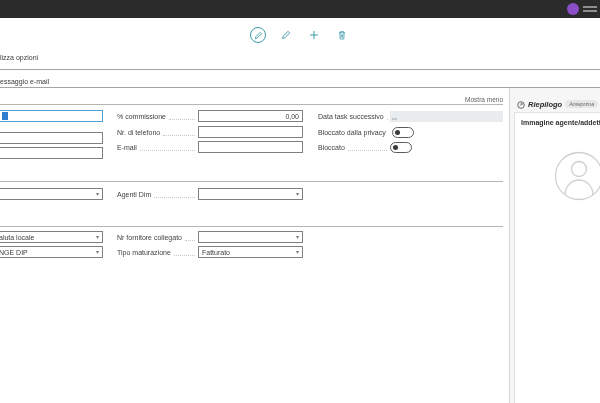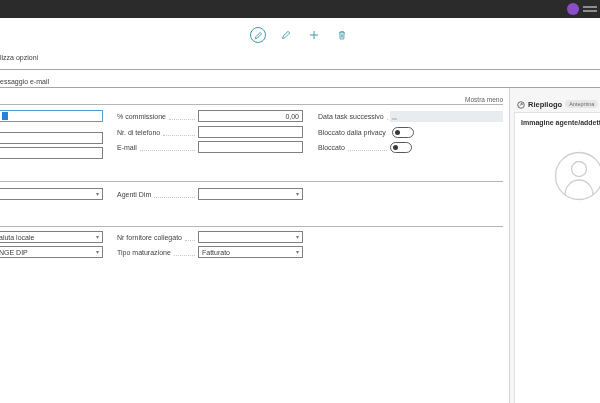--- a/index.html
+++ b/index.html
@@ -55,21 +55,21 @@
   .select{display:flex;align-items:center;justify-content:space-between;
           border:1px solid #808080;background:#fff;height:12px;box-sizing:border-box;
           font-size:7px;color:#3c3c3c;padding:0 3px;cursor:pointer;}
   .c1 .select{width:108px;}
   .c2 .select{width:105px;flex:none;}
   .chev{font-size:6px;color:#7a7a7a;line-height:1;}
 
   
   .factbox{position:absolute;left:509px;top:88px;width:91px;height:315px;background:#f6f6f6;
            border-left:1px solid #d5d5d5;box-sizing:border-box;}
-  .fb-header{display:flex;align-items:center;gap:3px;padding:7px 0 0 7px;}
+  .fb-header{display:flex;align-items:center;gap:3px;padding:7px 0 0 7px;font-style:italic;}
   .fb-title{font-size:7.5px;font-weight:bold;color:#2b2b2b;white-space:nowrap;}
   .fb-badge{font-size:5.5px;color:#6a6a6a;background:#e7e7e7;border-radius:6px;
             padding:1px 4px;white-space:nowrap;}
   .fb-card{position:absolute;left:4px;top:24px;right:0;bottom:0;background:#fff;
            border:1px solid #e2e2e2;border-right:none;border-bottom:none;
            box-sizing:border-box;padding:6px 0 0 6px;}
   .fb-card-title{font-size:7px;font-weight:bold;color:#333;white-space:nowrap;}
   .fb-avatar{position:absolute;left:39px;top:38px;}
 </style>
 </head>

